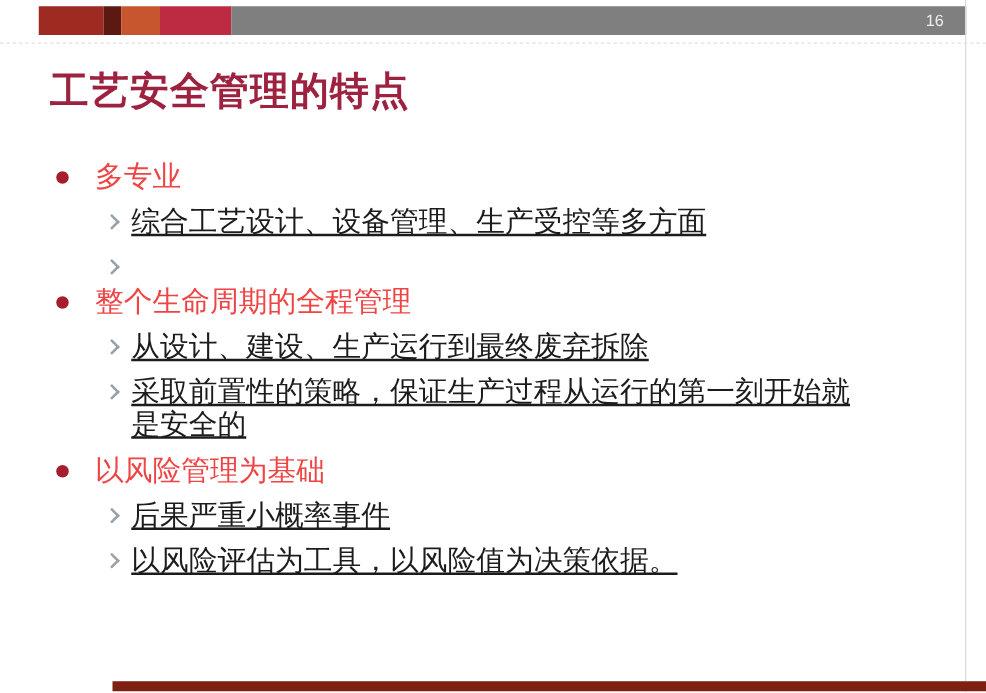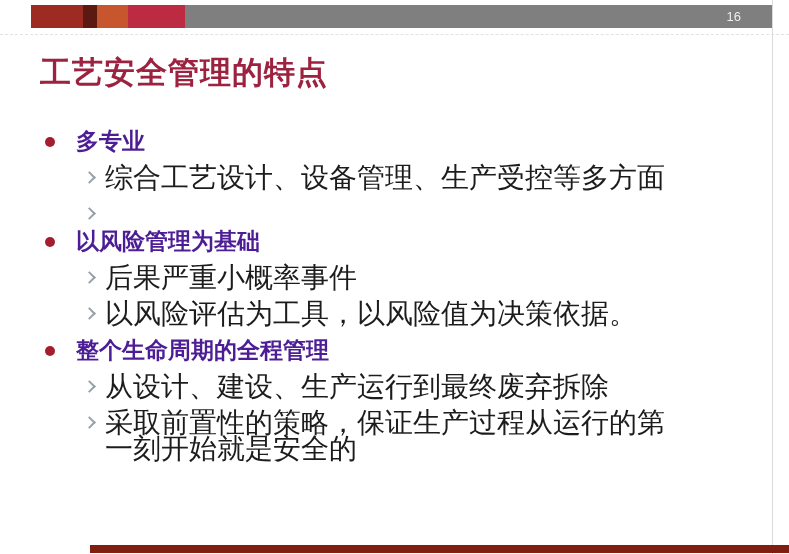--- a/index.html
+++ b/index.html
@@ -30,21 +30,21 @@
   .blk2 { width: 14px; background: var(--accent-block-2, #5B1911); }
   .blk3 { width: 31px; background: var(--accent-block-3, #C7552E); }
   .blk4 { width: 57px; background: var(--accent-block-4, #BC2B42); }
   .graybar {
     width: 588px;
     flex: none;
     background: var(--header-bar-gray, #7F7F7F);
     display: flex;
     align-items: center;
     justify-content: flex-end;
-    padding-right: 32px;
+    padding-right: 18px;
     box-sizing: border-box;
   }
   .page-number {
     font-family: "Liberation Sans", "DejaVu Sans", sans-serif;
     font-size: 13px;
     color: var(--page-number-color, #EDEDED);
     line-height: 1;
   }
 
   .dashed-line {
@@ -104,43 +104,44 @@
     flex: none;
     width: 10px;
     height: 10px;
     border-radius: 50%;
     background: var(--bullet-dot-color, #A51E2E);
     margin-left: 45px;
     margin-right: 21px;
   }
   .main-text {
     font-size: 23px;
-    font-weight: bold;
-    color: #4c1d95;
+    font-weight: normal;
+    color: #ef4444;
   }
   .sub-item {
     display: flex;
     align-items: flex-start;
     margin: 0 0 10px 85px;
     line-height: 26px;
   }
   .arrow-icon {
     flex: none;
     width: 7px;
     height: 7px;
     border-right: 2px solid var(--arrow-color, #98A0A8);
     border-bottom: 2px solid var(--arrow-color, #98A0A8);
     transform: rotate(-45deg);
     margin-top: 8px;
     margin-right: 11px;
   }
   .sub-text {
-    font-size: 28px;
+    font-size: 23px;
     color: var(--body-text-color, #1c1c1c);
     max-width: 575px;
+    text-decoration: underline;
   }
   .group { margin-bottom: 4px; }
 </style>
 </head>
 <body>
 
 <div class="header-strip">
   <div class="blk blk1"></div>
   <div class="blk blk2"></div>
   <div class="blk blk3"></div>
@@ -167,42 +168,42 @@
       <span class="sub-text">综合工艺设计、设备管理、生产受控等多方面</span>
     </div>
     <div class="sub-item">
       <span class="arrow-icon"></span>
     </div>
   </div>
 
   <div class="group">
     <div class="main-item">
       <span class="dot"></span>
-      <span class="main-text">以风险管理为基础</span>
-    </div>
-    <div class="sub-item">
-      <span class="arrow-icon"></span>
-      <span class="sub-text">后果严重小概率事件</span>
-    </div>
-    <div class="sub-item">
-      <span class="arrow-icon"></span>
-      <span class="sub-text">以风险评估为工具，以风险值为决策依据。</span>
+      <span class="main-text">整个生命周期的全程管理</span>
+    </div>
+    <div class="sub-item">
+      <span class="arrow-icon"></span>
+      <span class="sub-text">从设计、建设、生产运行到最终废弃拆除</span>
+    </div>
+    <div class="sub-item">
+      <span class="arrow-icon"></span>
+      <span class="sub-text">采取前置性的策略，保证生产过程从运行的第一刻开始就是安全的</span>
     </div>
   </div>
 
   <div class="group">
     <div class="main-item">
       <span class="dot"></span>
-      <span class="main-text">整个生命周期的全程管理</span>
-    </div>
-    <div class="sub-item">
-      <span class="arrow-icon"></span>
-      <span class="sub-text">从设计、建设、生产运行到最终废弃拆除</span>
-    </div>
-    <div class="sub-item">
-      <span class="arrow-icon"></span>
-      <span class="sub-text">采取前置性的策略，保证生产过程从运行的第一刻开始就是安全的</span>
+      <span class="main-text">以风险管理为基础</span>
+    </div>
+    <div class="sub-item">
+      <span class="arrow-icon"></span>
+      <span class="sub-text">后果严重小概率事件</span>
+    </div>
+    <div class="sub-item">
+      <span class="arrow-icon"></span>
+      <span class="sub-text">以风险评估为工具，以风险值为决策依据。</span>
     </div>
   </div>
 
 </div>
 
 <div class="bottom-bar"></div>
 
 </body></html>

